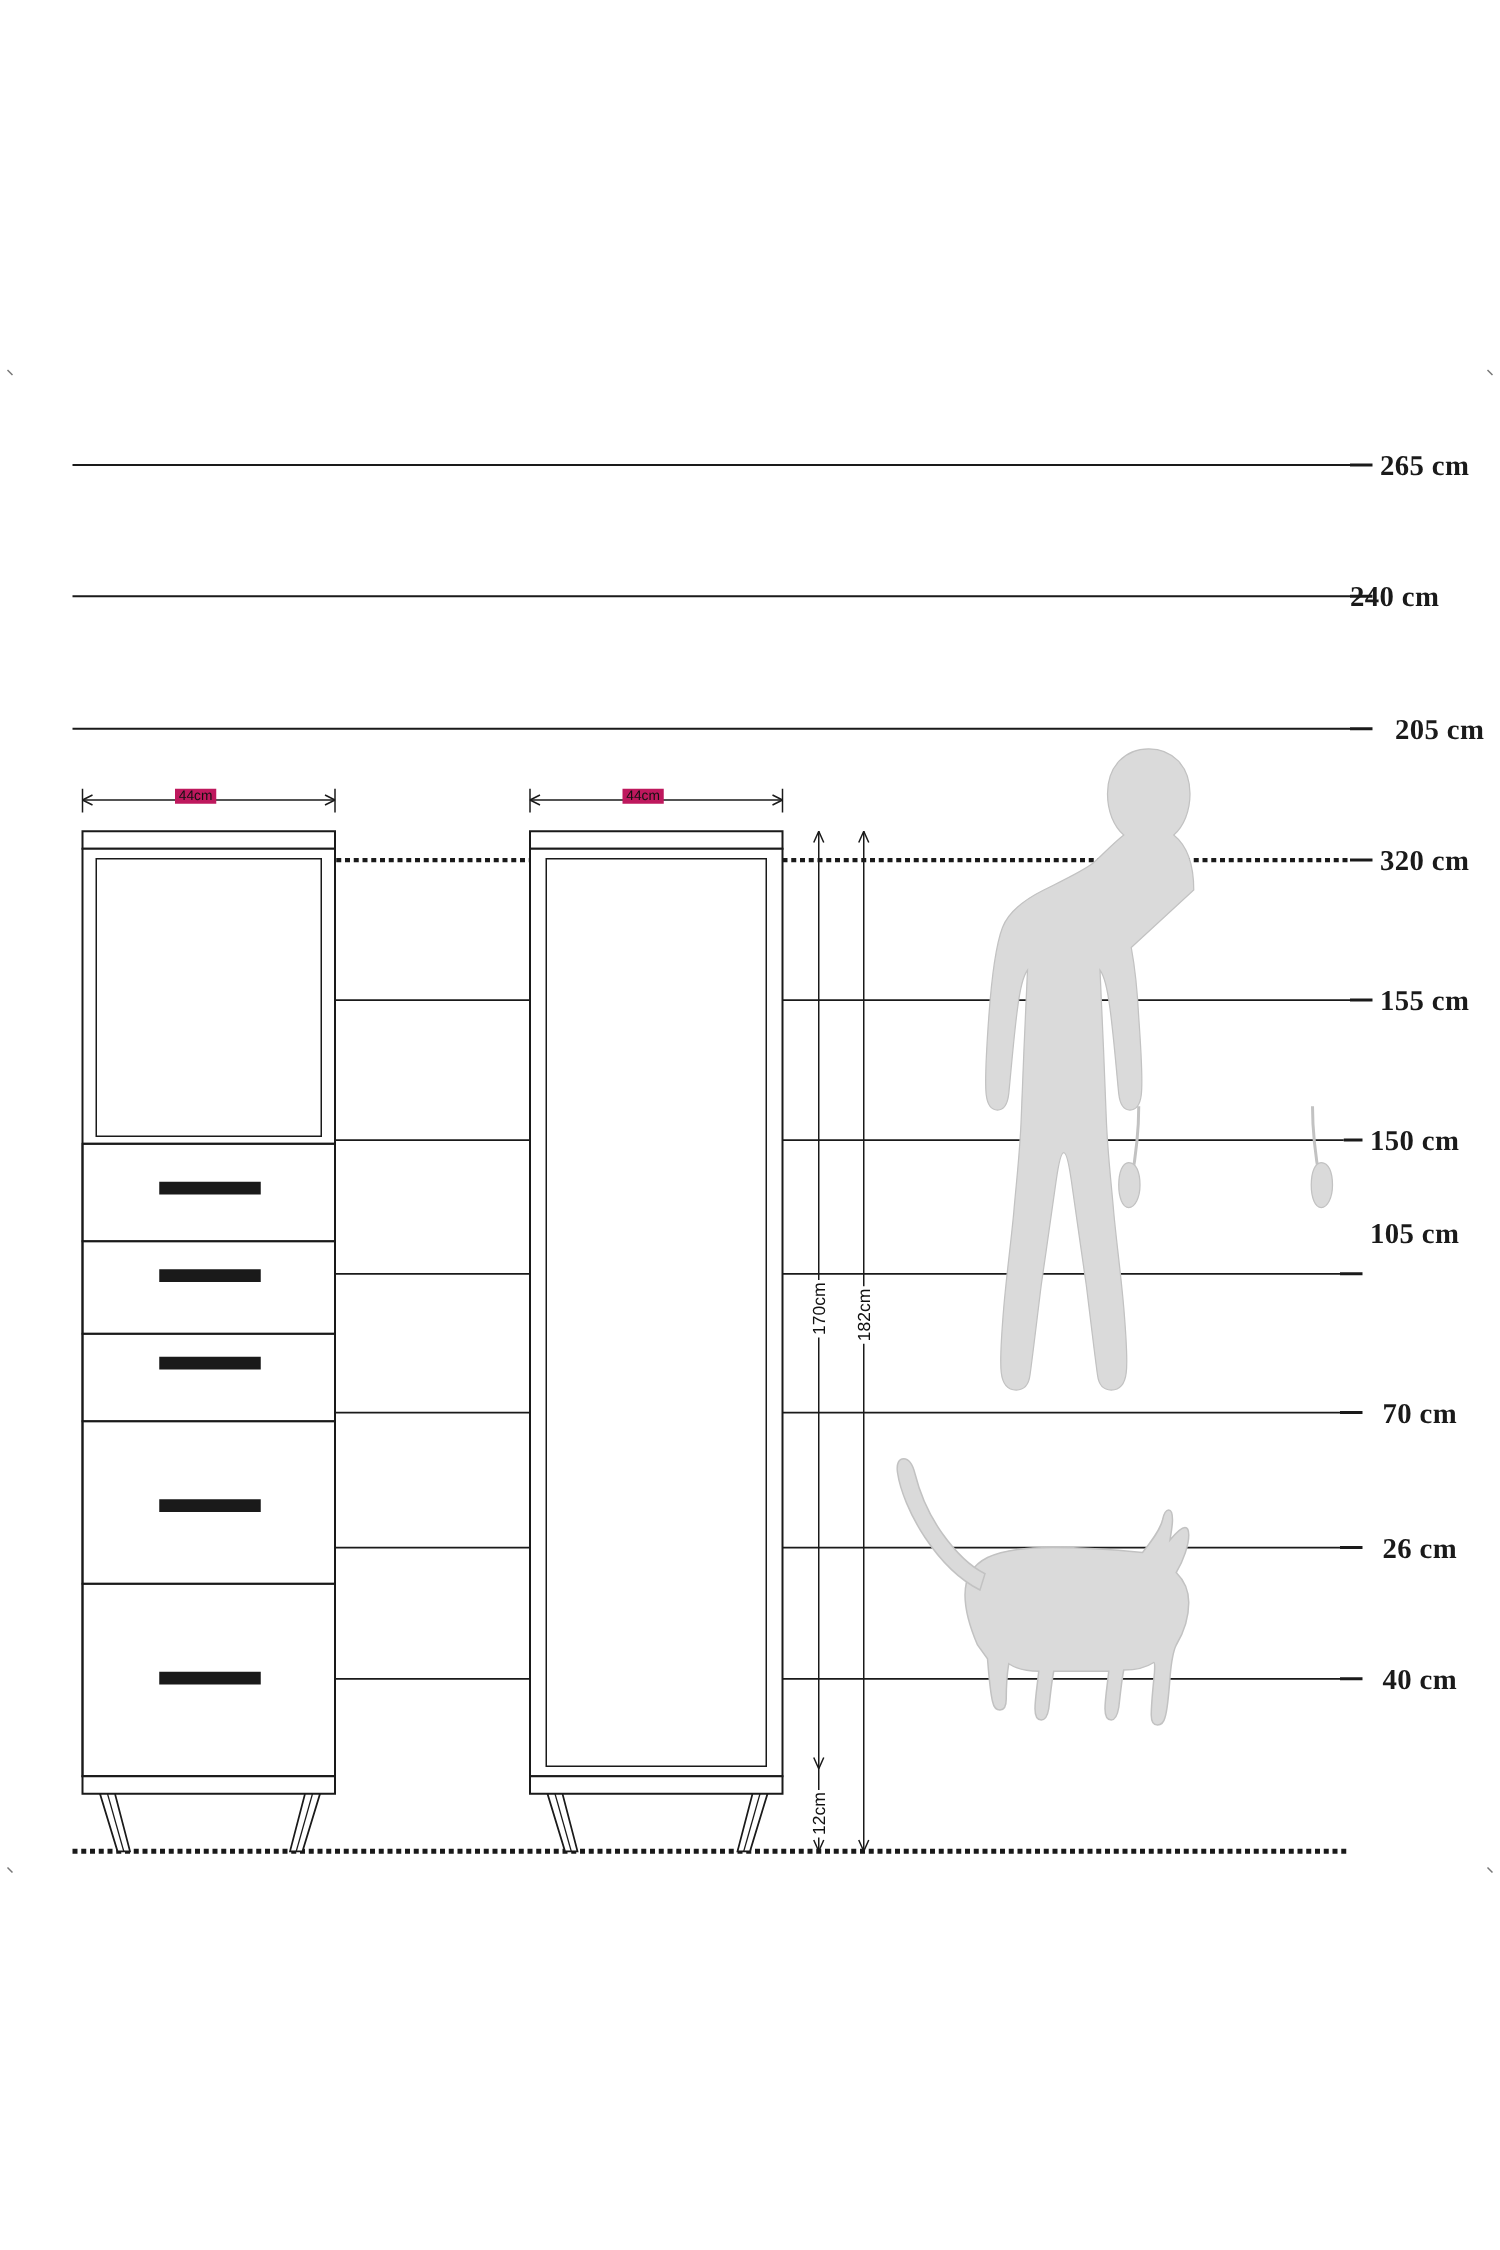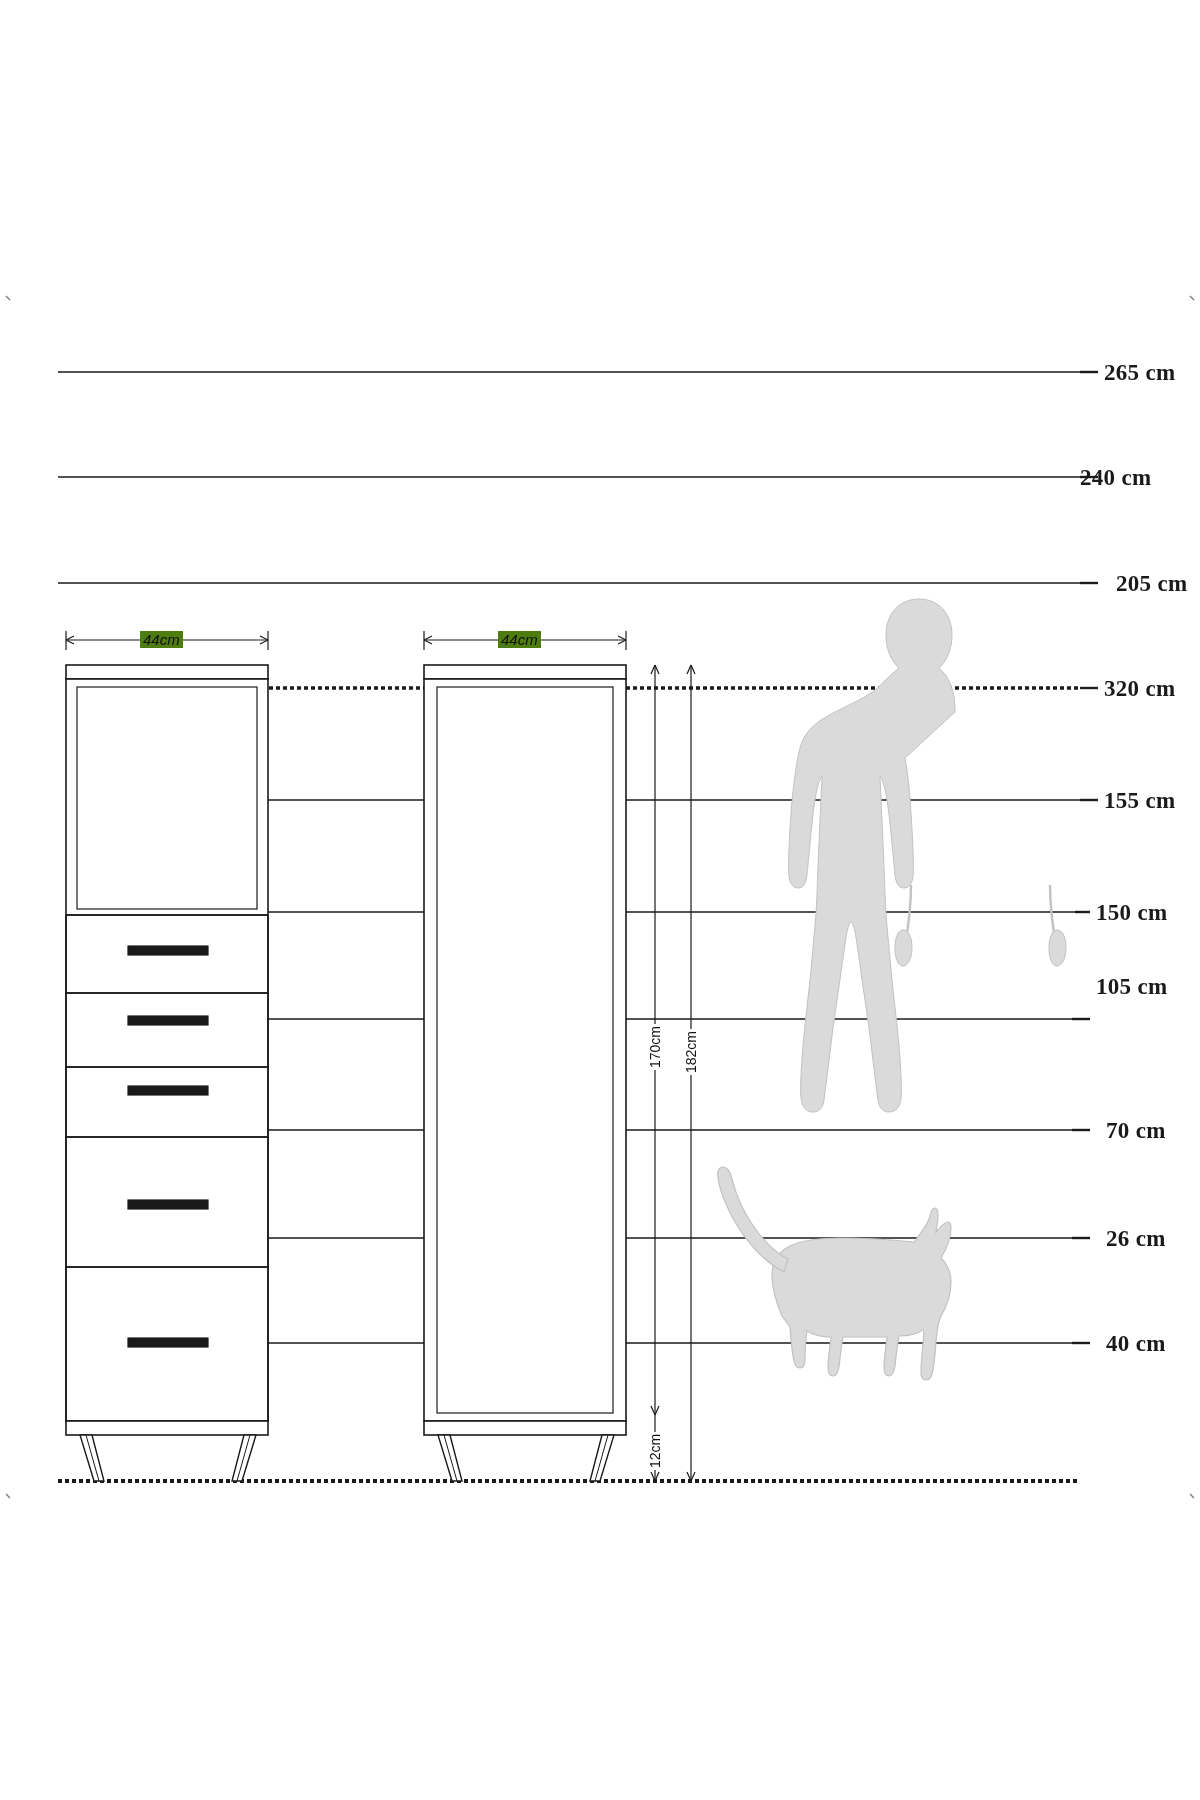--- a/index.html
+++ b/index.html
@@ -31,27 +31,26 @@
     position: absolute;
     font-size: 23px;
     font-weight: 700;
     color: #1a1a1a;
     letter-spacing: 0.3px;
     white-space: nowrap;
     font-family: Liberation Serif, serif;
   }
   .width-label {
     position: absolute;
-    font-size: 15px;
+    font-size: 11px;
     color: #111;
-    background: #4d7c0f;
+    background: #be185d;
     padding: 0 3px;
     white-space: nowrap;
     font-family: "Liberation Sans", sans-serif;
-    font-style: italic;
   }
   .vlabel {
     position: absolute;
     font-size: 14px;
     color: #111;
     white-space: nowrap;
     transform-origin: left top;
     transform: rotate(-90deg);
     font-family: "Liberation Sans", sans-serif;
     background: #fff;

